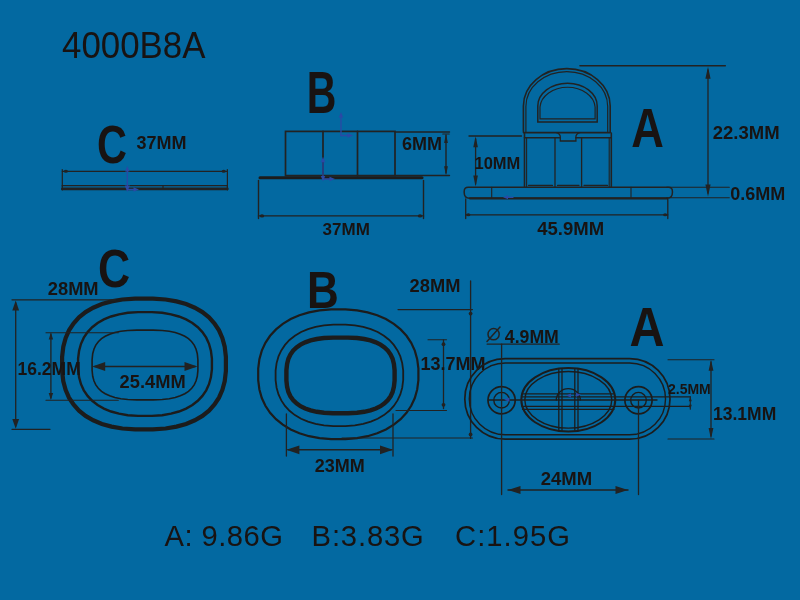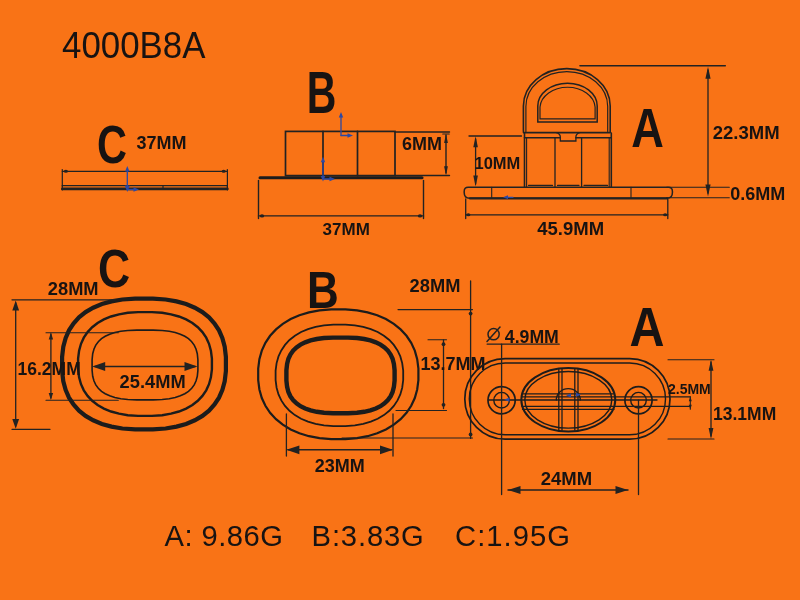--- a/index.html
+++ b/index.html
@@ -1,16 +1,16 @@
 <!DOCTYPE html>
 <html><head>
 <meta charset="utf-8">
 <style>
   html,body{margin:0;padding:0;background:#ffffff;}
-  #page{position:relative;width:800px;height:600px;background:#f97316;overflow:hidden;}
+  #page{position:relative;width:800px;height:600px;background:#0369a1;overflow:hidden;}
   svg{position:absolute;left:0;top:0;}
   text{font-family:"Liberation Sans",sans-serif;fill:#181312;}
 </style>
 </head>
 <body>
 <div id="page">
 <svg width="800" height="600" viewBox="0 0 800 600" fill="none" stroke-linecap="round">
 <text x="0" y="0" font-size="37.5" fill="#241a16" transform="translate(62,58) scale(0.93,1)">4000B8A</text>
 <g stroke="#222222" stroke-width="1.2">
 <line x1="62.3" y1="171.3" x2="227.4" y2="171.3"></line>

